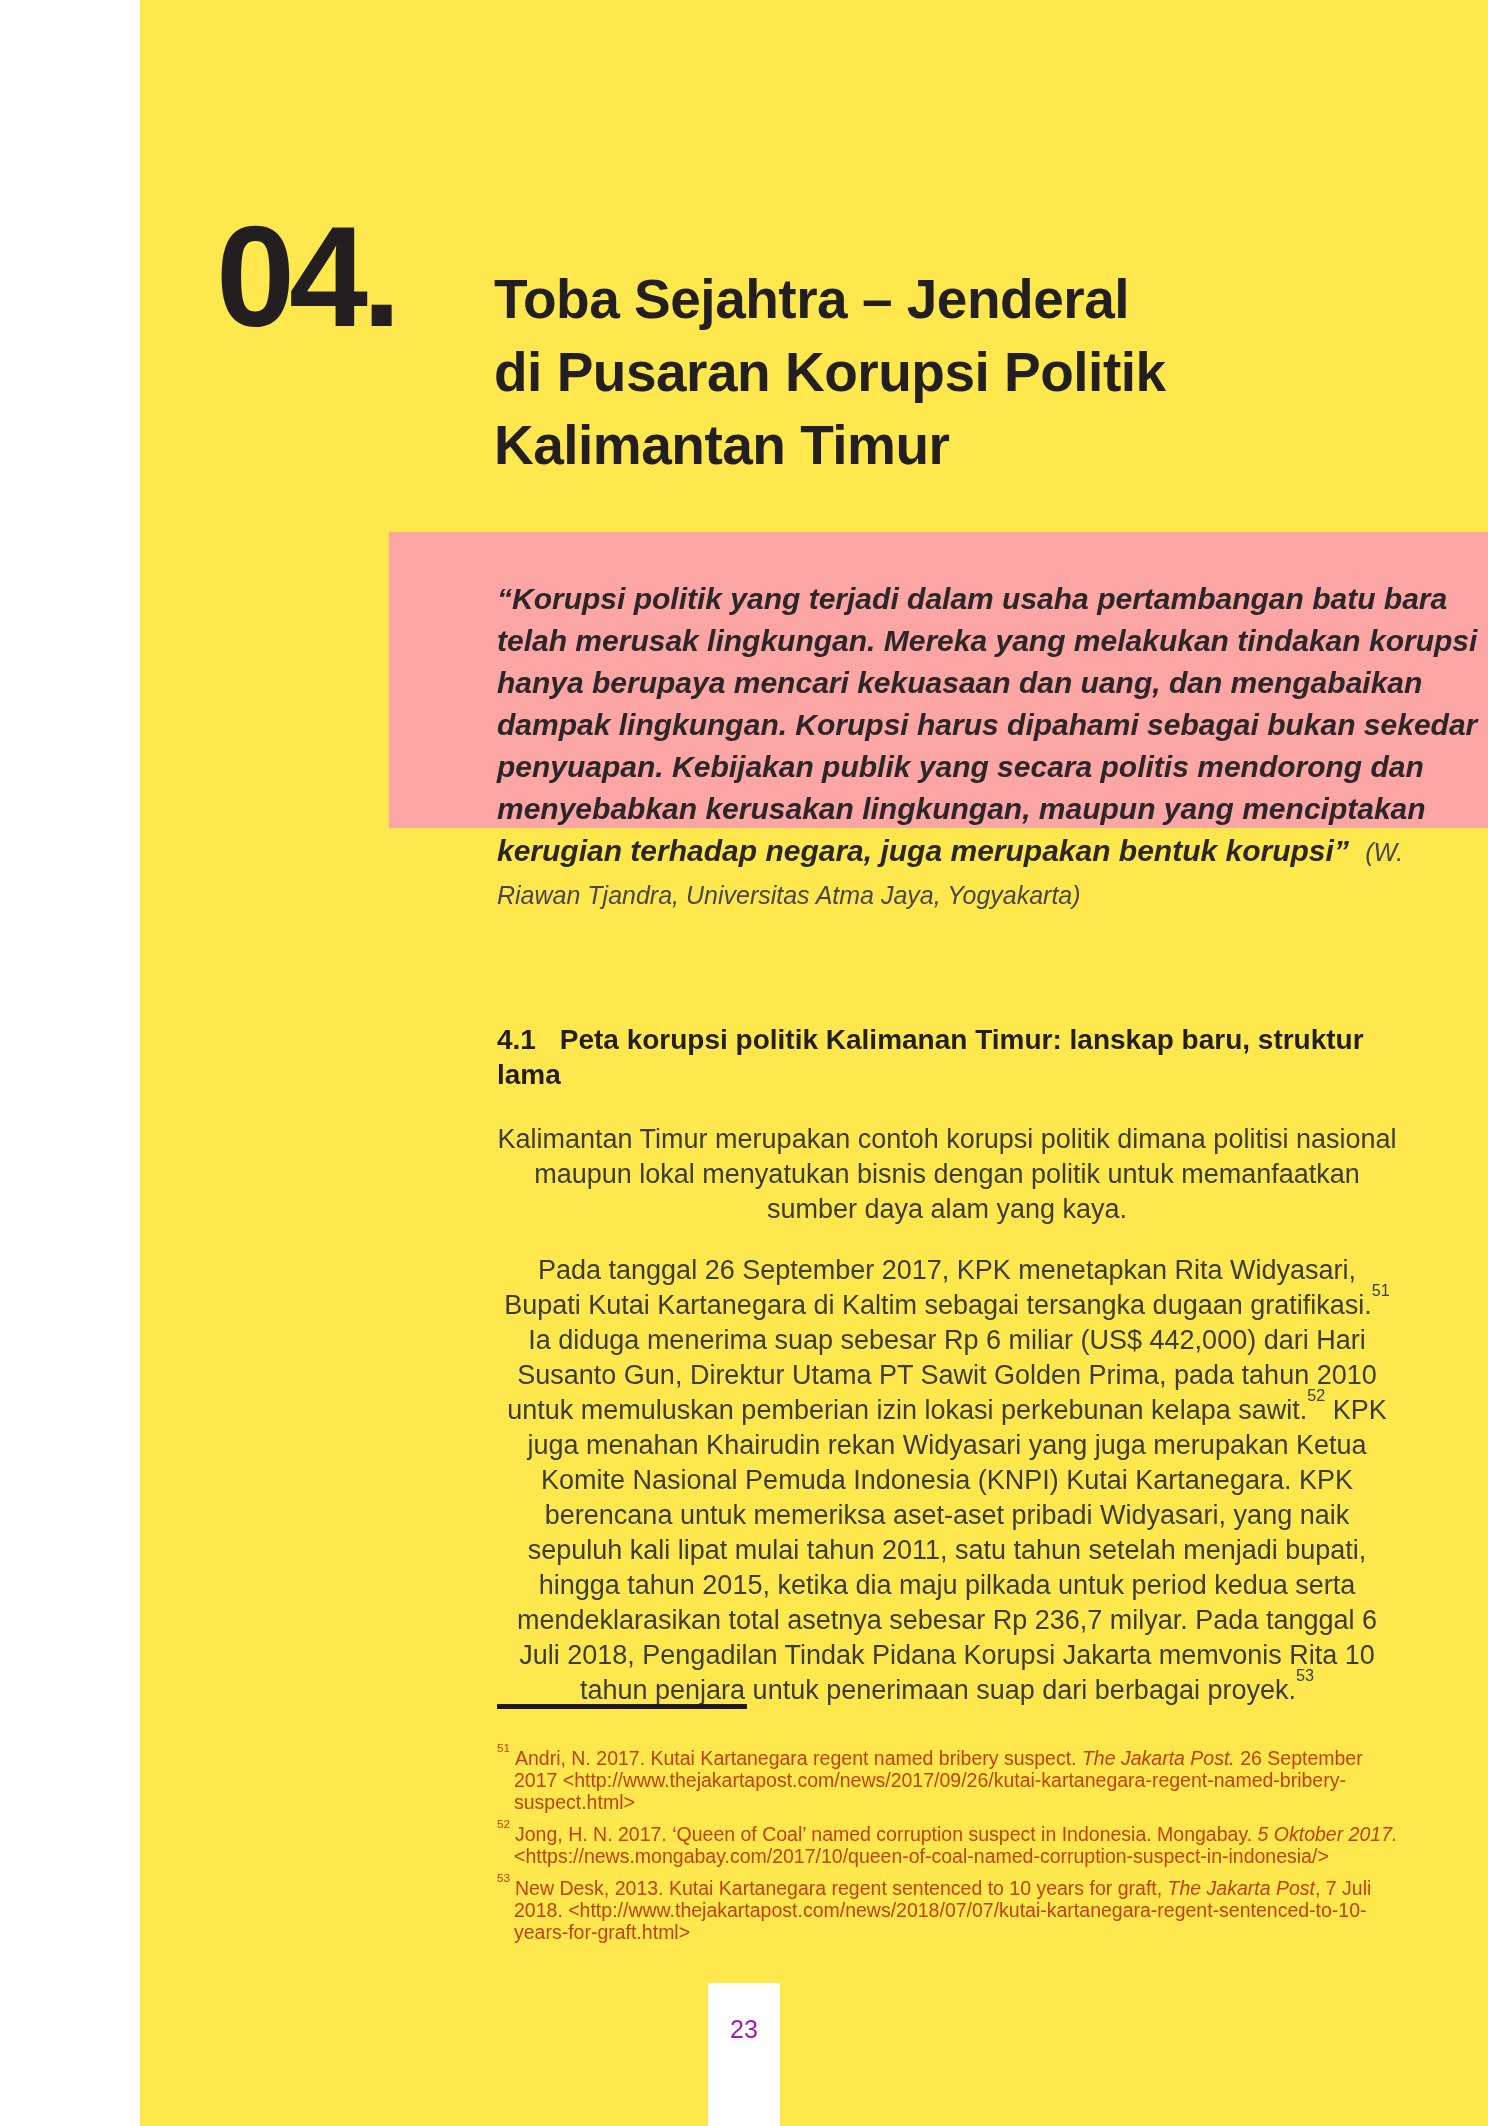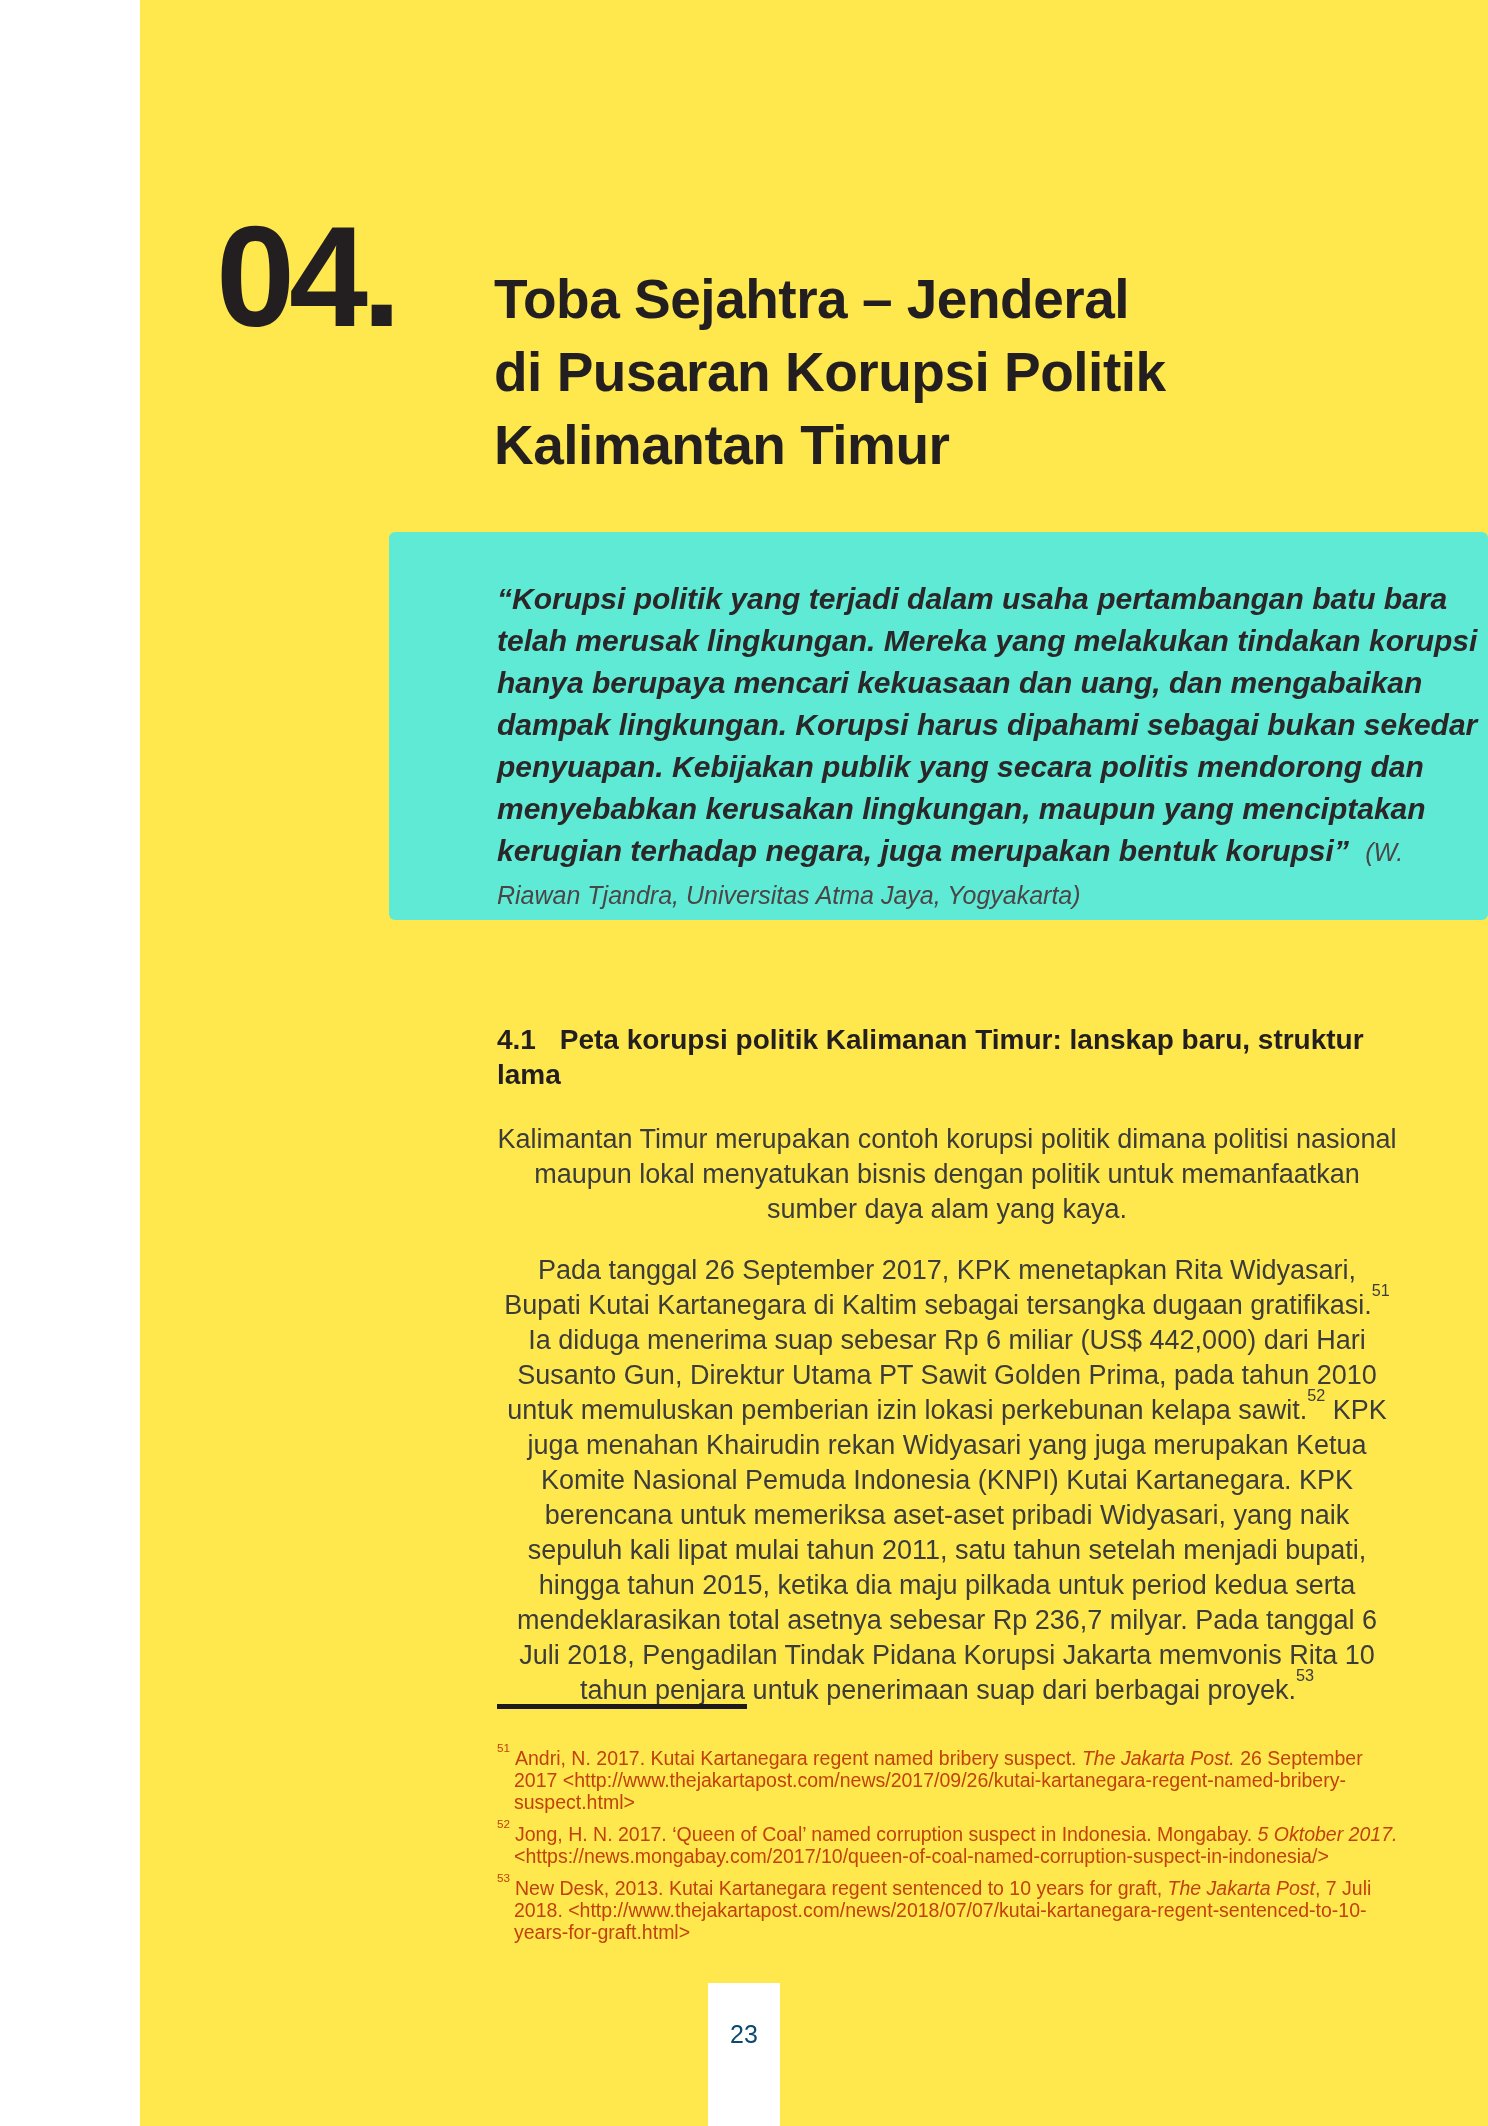--- a/index.html
+++ b/index.html
@@ -14,21 +14,21 @@
     font-size:142px; font-weight:700; line-height:1;
     letter-spacing:-6px; color:#231f20;
   }
   .chapter-title {
     position:absolute; left:494px; top:226px;
     font-size:55px; font-weight:700; line-height:73px;
     letter-spacing:-0.5px; color:#231f20;
   }
   .chapter-title .t-line { display:block; }
 
-  .quote-box { position:absolute; left:389px; top:532px; width:1099px; height:388px; background:#5eead4;border-radius:6px; }
+  .quote-box { position:absolute; left:389px; top:532px; width:1099px; height:296px; background:#fca5a5; }
   .quote-text {
     position:absolute; left:108px; top:46px; width:985px;
     font-style:italic; font-weight:700; font-size:30px; line-height:42px;
     color:#2b2627; margin:0;
   }
   .quote-attr { font-weight:400; font-size:25px; color:#4a4546; margin-left:8px; }
 
   .section-block { position:absolute; left:497px; top:1022px; width:900px; color:#3c3c3b; }
   .section-heading { font-size:28px; line-height:35px; font-weight:700; color:#231f20; margin:0 0 30px 0; }
   .section-heading .h-num { margin-right:16px; }
@@ -39,21 +39,21 @@
   .footnotes { position:absolute; left:497px; top:1704px; width:910px; color:#c2410c; }
   .fn-rule { width:250px; height:5px; background:#1e1a1b; margin:0 0 38px 0; }
   .footnote {
     font-size:19.5px; line-height:22px; margin:0 0 10px 0;
     padding-left:17px; text-indent:-17px; overflow-wrap:break-word;
   }
   .footnote sup { margin-right:5px; }
   .footnote em { font-style:italic; }
 
   .page-number-box { position:absolute; left:708px; top:1983px; width:72px; height:143px; background:#ffffff; }
-  .page-number { margin:16px; padding-top:21px; text-align:center; font-size:25px; color:#0c4a6e; }
+  .page-number { margin:0; padding-top:32px; text-align:center; font-size:25px; color:#a21caf; }
 </style>
 </head>
 <body>
 
 <div class="page">
   <div class="yellow-bg"></div>
 
   <div class="chapter-number">04.</div>
 
   <h1 class="chapter-title">

